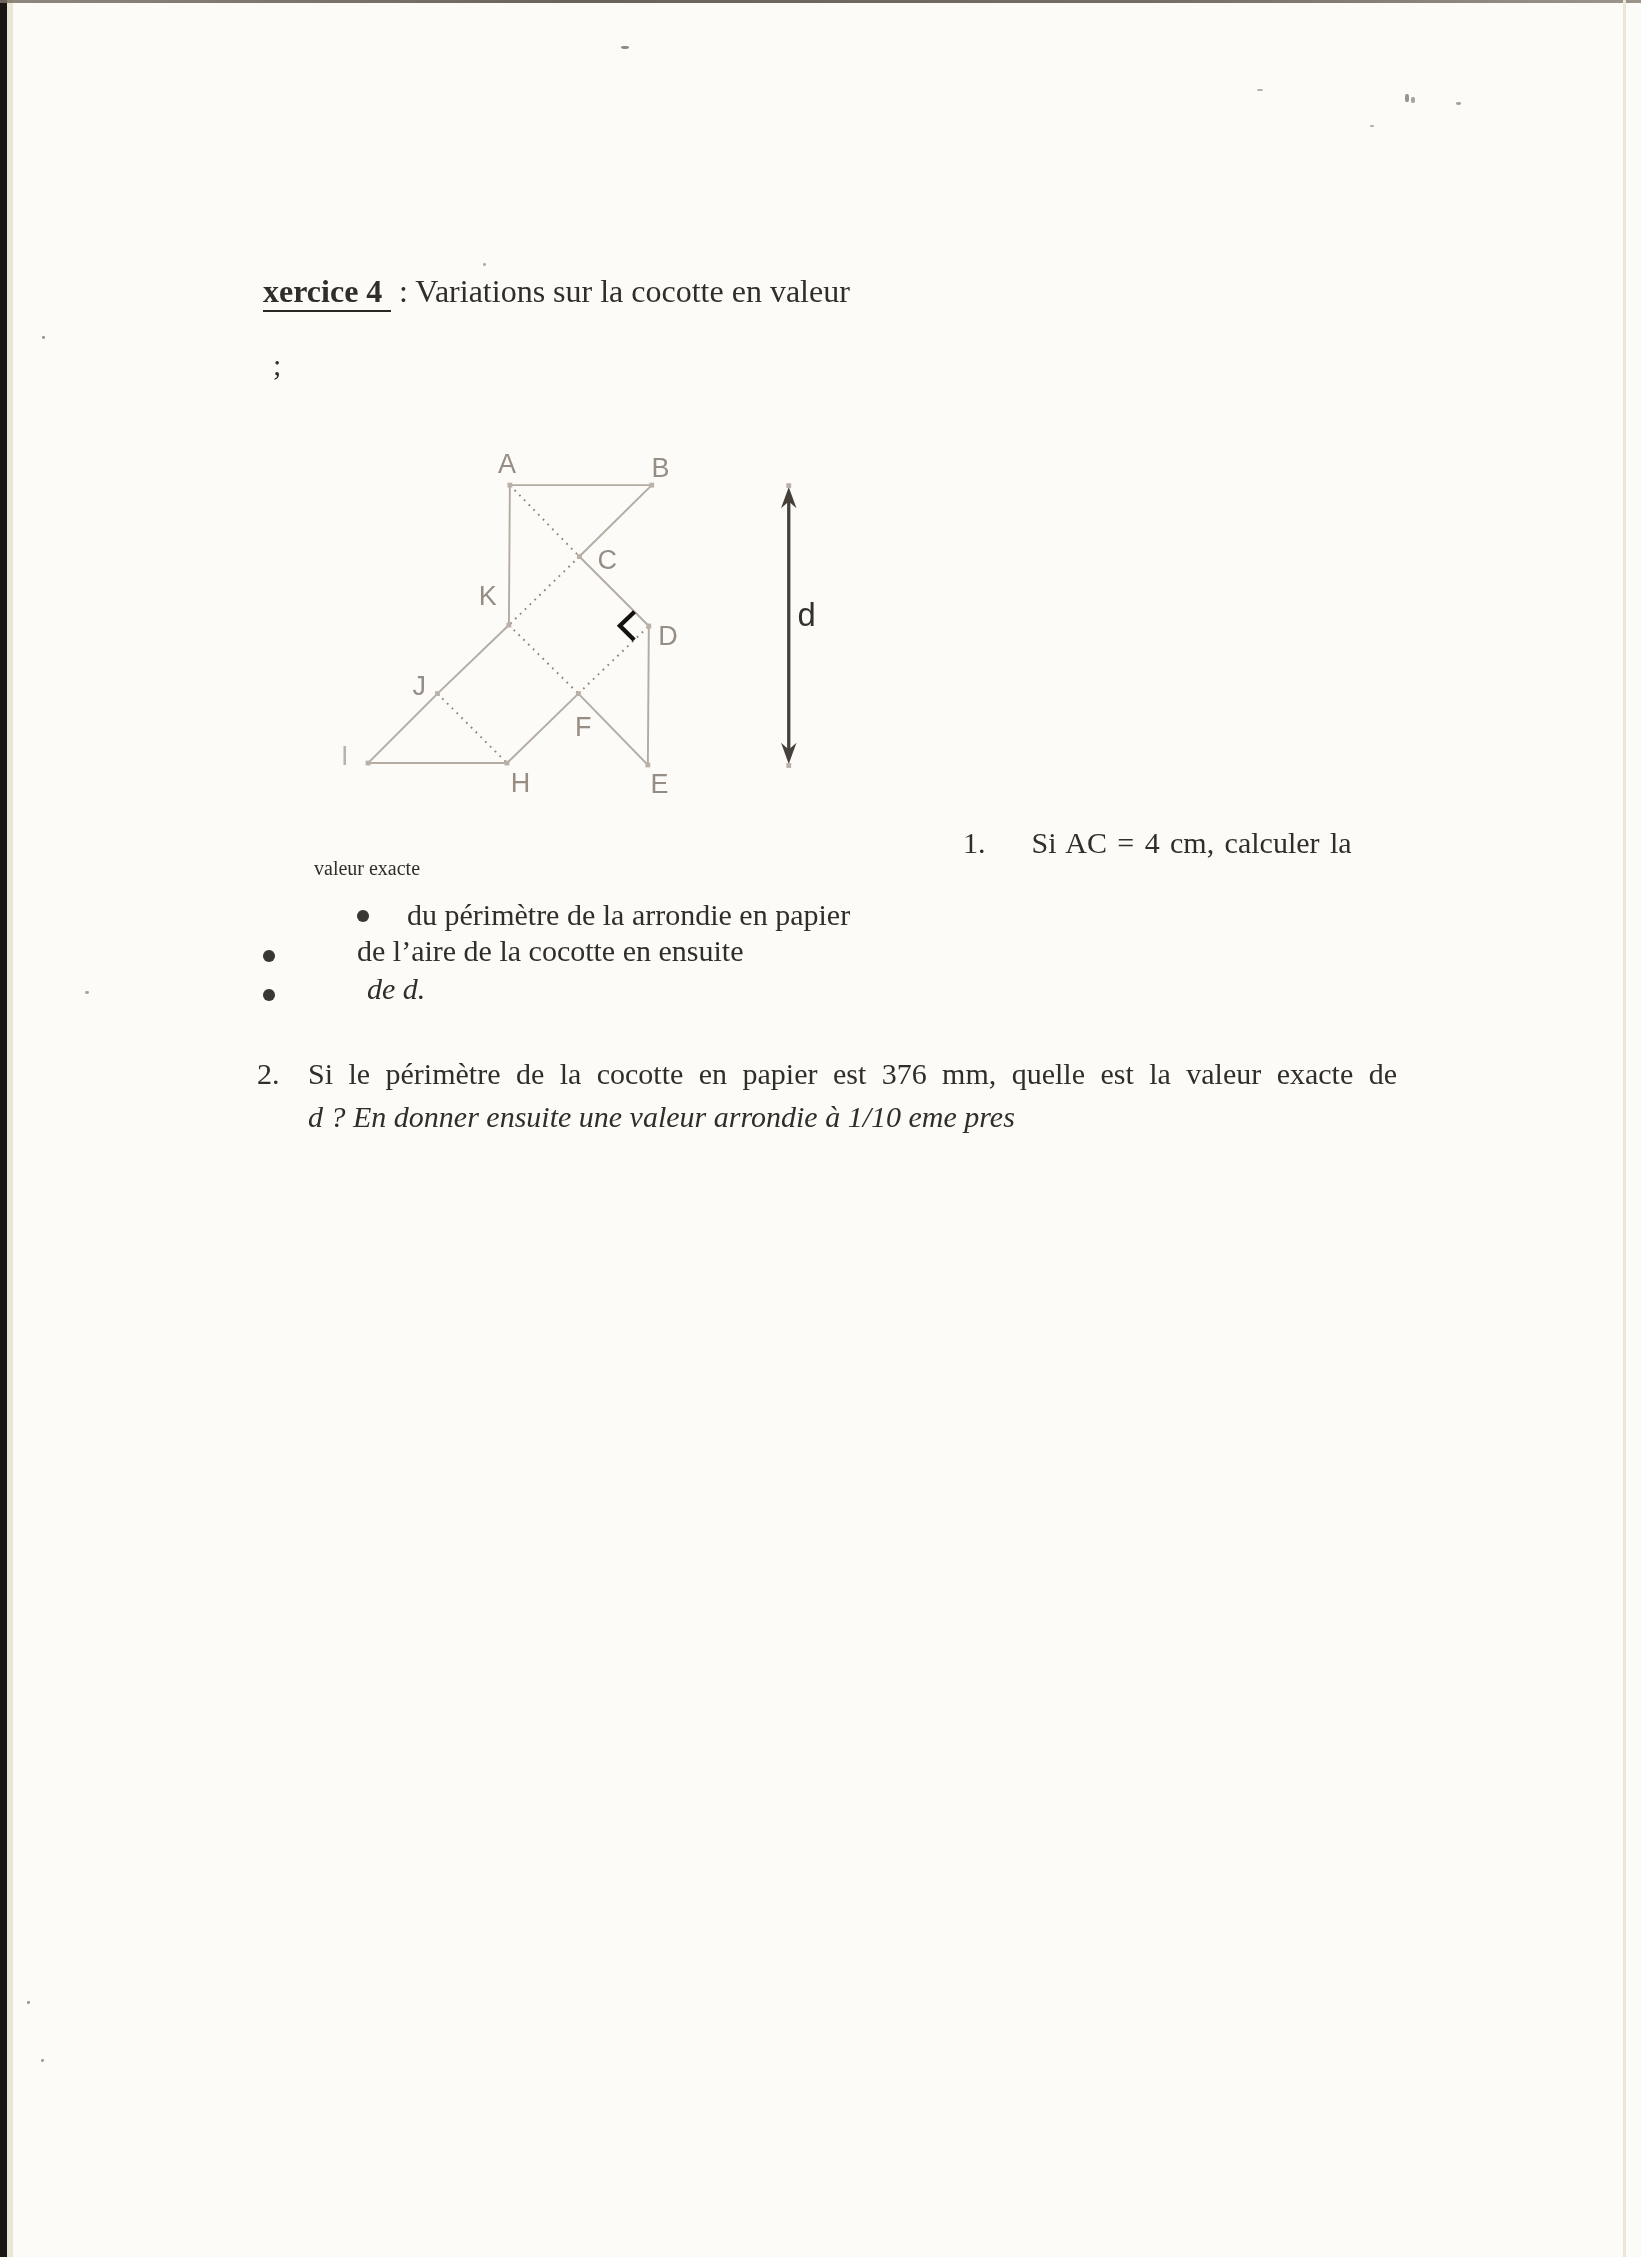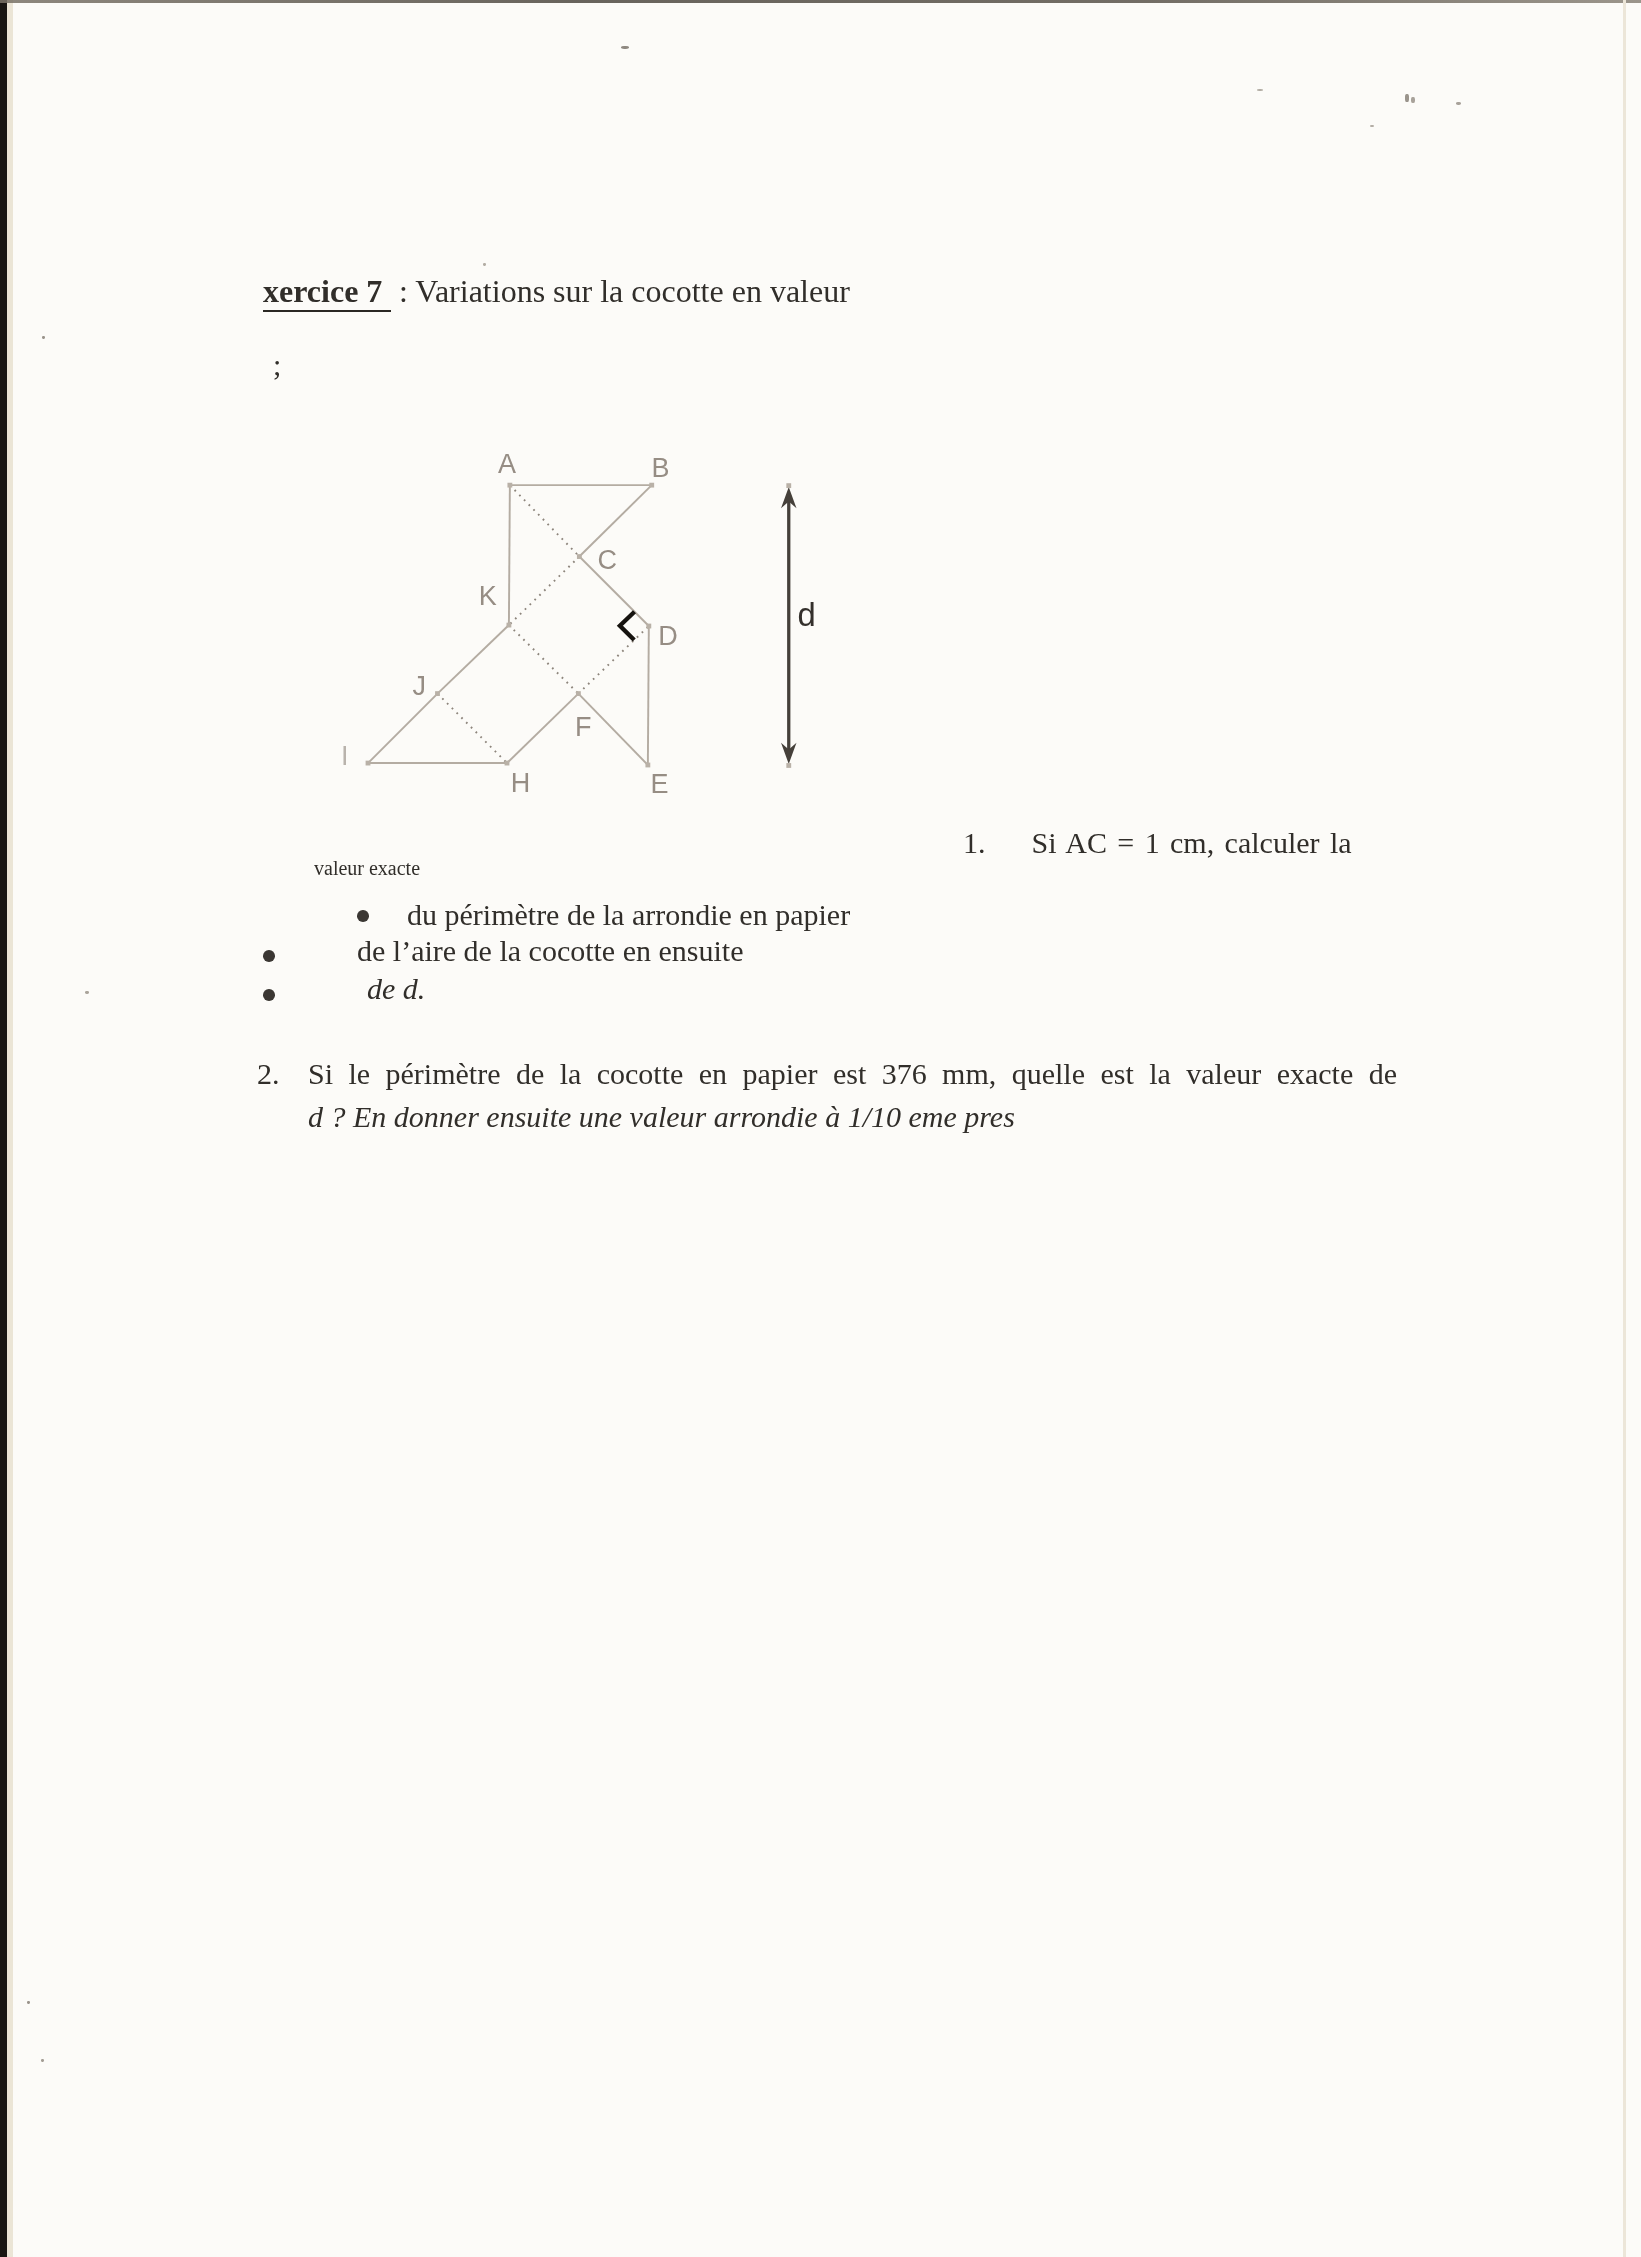--- a/index.html
+++ b/index.html
@@ -56,21 +56,21 @@
   <div class="speck" style="left:1405px;top:94px;width:3.9px;height:7.7px;background:#9a948c"></div>
   <div class="speck" style="left:1411px;top:97px;width:3.9px;height:5.8px;background:#a8a29a"></div>
   <div class="speck" style="left:1456px;top:102px;width:4.8px;height:2.9px;background:#a8a29a"></div>
   <div class="speck" style="left:1370px;top:125px;width:3.9px;height:1.9px;background:#b3ada4"></div>
   <div class="speck" style="left:483px;top:263px;width:2.9px;height:2.9px;background:#b3ada4"></div>
   <div class="speck" style="left:42px;top:336px;width:2.9px;height:2.9px;background:#9a948c"></div>
   <div class="speck" style="left:85px;top:991px;width:3.9px;height:2.9px;background:#aaa49b"></div>
   <div class="speck" style="left:27px;top:2001px;width:2.9px;height:2.9px;background:#9a948c"></div>
   <div class="speck" style="left:41px;top:2059px;width:2.9px;height:2.9px;background:#a39d94"></div>
 
-  <div class="title"><span class="title-bold">xercice 7</span><span> : Variations sur la cocotte en valeur</span></div>
+  <div class="title"><span class="title-bold">xercice 4</span><span> : Variations sur la cocotte en valeur</span></div>
   <div class="stray">;</div>
 
   <div id="figure-host"><svg viewBox="320 450 580 400" width="560" height="386">
         <line x1="528" y1="503" x2="675" y2="503" stroke="#b4aca2" stroke-width="2"></line>
         <line x1="675" y1="503" x2="600" y2="577" stroke="#b4aca2" stroke-width="2"></line>
         <line x1="600" y1="577" x2="672" y2="649" stroke="#b4aca2" stroke-width="2"></line>
         <line x1="672" y1="649" x2="671" y2="793" stroke="#b4aca2" stroke-width="2"></line>
         <line x1="528" y1="503" x2="527" y2="648" stroke="#b4aca2" stroke-width="2"></line>
         <line x1="527" y1="648" x2="453" y2="719" stroke="#b4aca2" stroke-width="2"></line>
         <line x1="453" y1="719" x2="381" y2="791" stroke="#b4aca2" stroke-width="2"></line>
@@ -105,21 +105,21 @@
         <polyline points="657.1507575950825,634.1507575950825 641.9933277941595,648.685279321995 656.8425701990769,663.5345217269124" fill="none" stroke="#16130f" stroke-width="4.5"></polyline>
         <line x1="817" y1="517" x2="817" y2="780" stroke="#45403a" stroke-width="3.4"></line>
         <polygon points="817,505 809,527 817,520 825,527" fill="#45403a"></polygon>
         <polygon points="817,792 809,770 817,777 825,770" fill="#45403a"></polygon>
         <rect x="814.5" y="501" width="5" height="5" fill="#b9b1a7"></rect>
         <rect x="814.5" y="791" width="5" height="5" fill="#b9b1a7"></rect>
         <text x="826" y="649" fill="#34302c" font-size="34" font-family="Liberation Sans, sans-serif">d</text>
       </svg></div>
 
   <div class="q1-line">
-    <span>1.</span><span class="q1-intro">Si AC = 1 cm, calculer la</span>
+    <span>1.</span><span class="q1-intro">Si AC = 4 cm, calculer la</span>
   </div>
   <div class="q1-wrap">valeur exacte</div>
 
   <div class="bullet-dot bd1"></div>
   <div class="bullet-text bt1">du périmètre de la arrondie en papier</div>
   <div class="bullet-dot bd2"></div>
   <div class="bullet-text bt2">de l’aire de la cocotte en ensuite</div>
   <div class="bullet-dot bd3"></div>
   <div class="bullet-text bt3">de d.</div>
 

